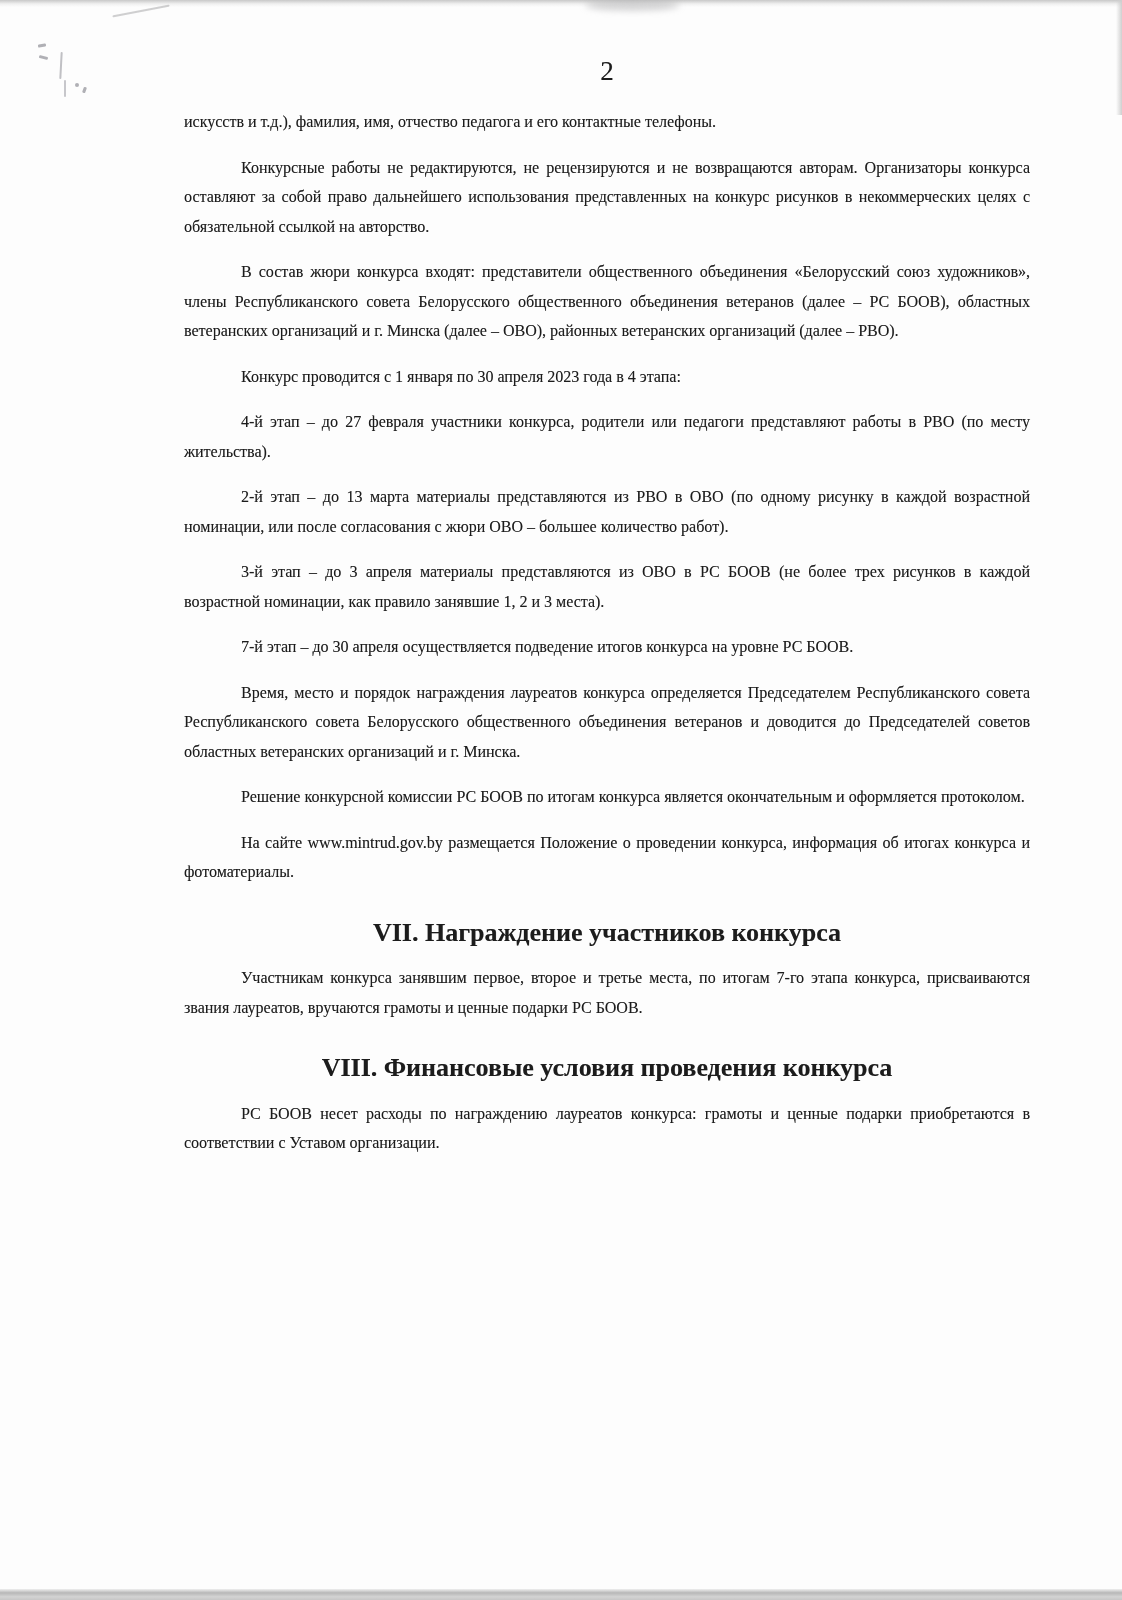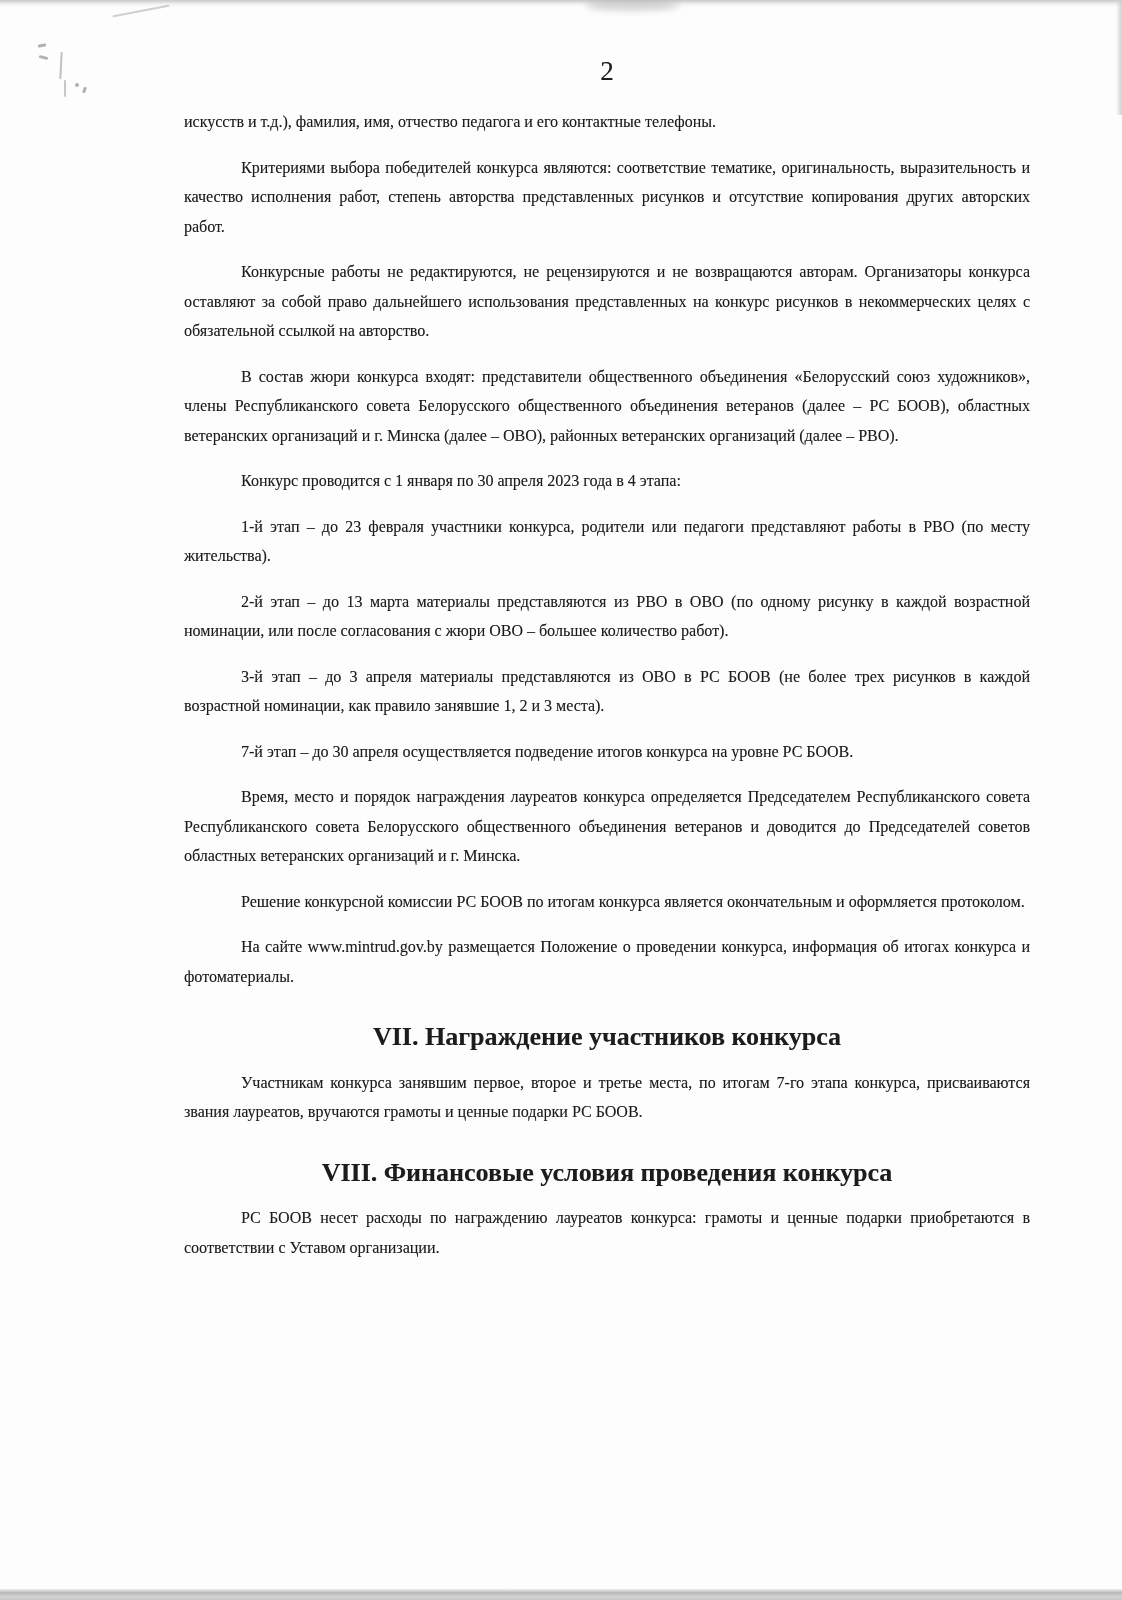--- a/index.html
+++ b/index.html
@@ -91,25 +91,24 @@
     <span class="pm pm3"></span>
     <span class="pm pm4"></span>
     <span class="pm pm5"></span>
     <span class="pm pm6"></span>
   </div>
 
   <div class="pagenum">2</div>
 
   <div class="content">
       <p class="para">искусств и т.д.), фамилия, имя, отчество педагога и его контактные телефоны.</p>
-      <p class="para indent">Критериями выбора победителей конкурса являются: соответствие тематике, оригинальность, выразительность и качество исполнения работ, степень авторства представленных рисунков и отсутствие копирования других авторских работ.</p>
       <p class="para indent">Конкурсные работы не редактируются, не рецензируются и не возвращаются авторам. Организаторы конкурса оставляют за собой право дальнейшего использования представленных на конкурс рисунков в некоммерческих целях с обязательной ссылкой на авторство.</p>
       <p class="para indent">В состав жюри конкурса входят: представители общественного объединения «Белорусский союз художников», члены Республиканского совета Белорусского общественного объединения ветеранов (далее – РС БООВ), областных ветеранских организаций и г. Минска (далее – ОВО), районных ветеранских организаций (далее – РВО).</p>
       <p class="para indent">Конкурс проводится с 1 января по 30 апреля 2023 года в 4 этапа:</p>
-      <p class="para indent">1-й этап – до 23 февраля  участники конкурса, родители или педагоги представляют работы в РВО (по месту жительства).</p>
+      <p class="para indent">4-й этап – до 27 февраля  участники конкурса, родители или педагоги представляют работы в РВО (по месту жительства).</p>
       <p class="para indent">2-й этап – до 13 марта материалы представляются из РВО в ОВО (по одному рисунку в каждой возрастной номинации, или после согласования с жюри ОВО – большее количество работ).</p>
       <p class="para indent">3-й этап – до 3 апреля материалы представляются из ОВО в РС БООВ (не более трех рисунков в каждой возрастной номинации, как правило занявшие 1, 2 и 3 места).</p>
       <p class="para indent">7-й этап – до 30 апреля осуществляется подведение итогов конкурса на уровне РС БООВ.</p>
       <p class="para indent">Время, место и порядок награждения лауреатов конкурса определяется Председателем Республиканского совета Республиканского совета Белорусского общественного объединения ветеранов и доводится до Председателей советов областных ветеранских организаций и г. Минска.</p>
       <p class="para indent">Решение конкурсной комиссии РС БООВ по итогам конкурса является окончательным и оформляется протоколом.</p>
       <p class="para indent">На сайте www.mintrud.gov.by размещается Положение о проведении конкурса, информация об итогах конкурса и фотоматериалы.</p>
       <h2 class="heading">VII. Награждение участников конкурса</h2>
       <p class="para indent">Участникам конкурса занявшим первое, второе и третье места, по итогам 7-го этапа конкурса, присваиваются звания лауреатов, вручаются грамоты и ценные подарки РС БООВ.</p>
       <h2 class="heading">VIII. Финансовые условия проведения конкурса</h2>
       <p class="para indent">РС БООВ несет расходы по награждению лауреатов конкурса: грамоты и ценные подарки приобретаются в соответствии с Уставом организации.</p>

